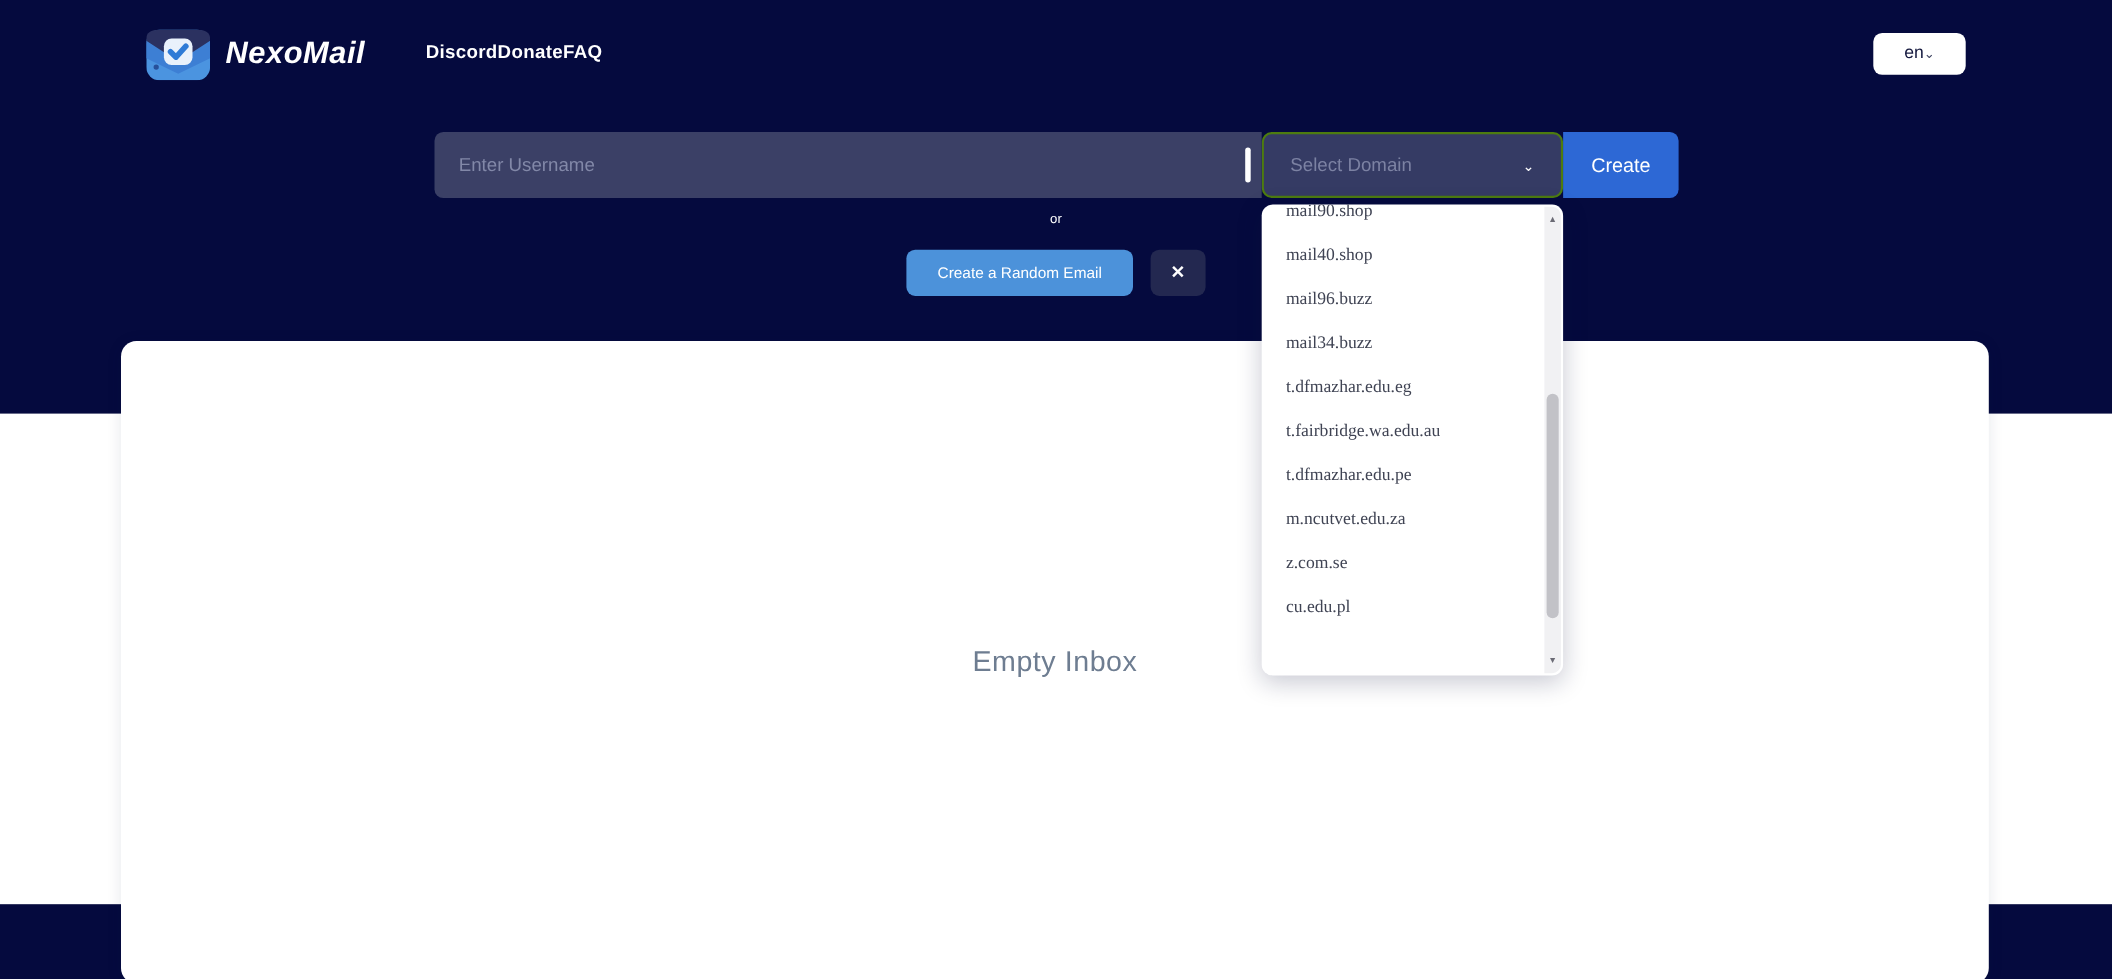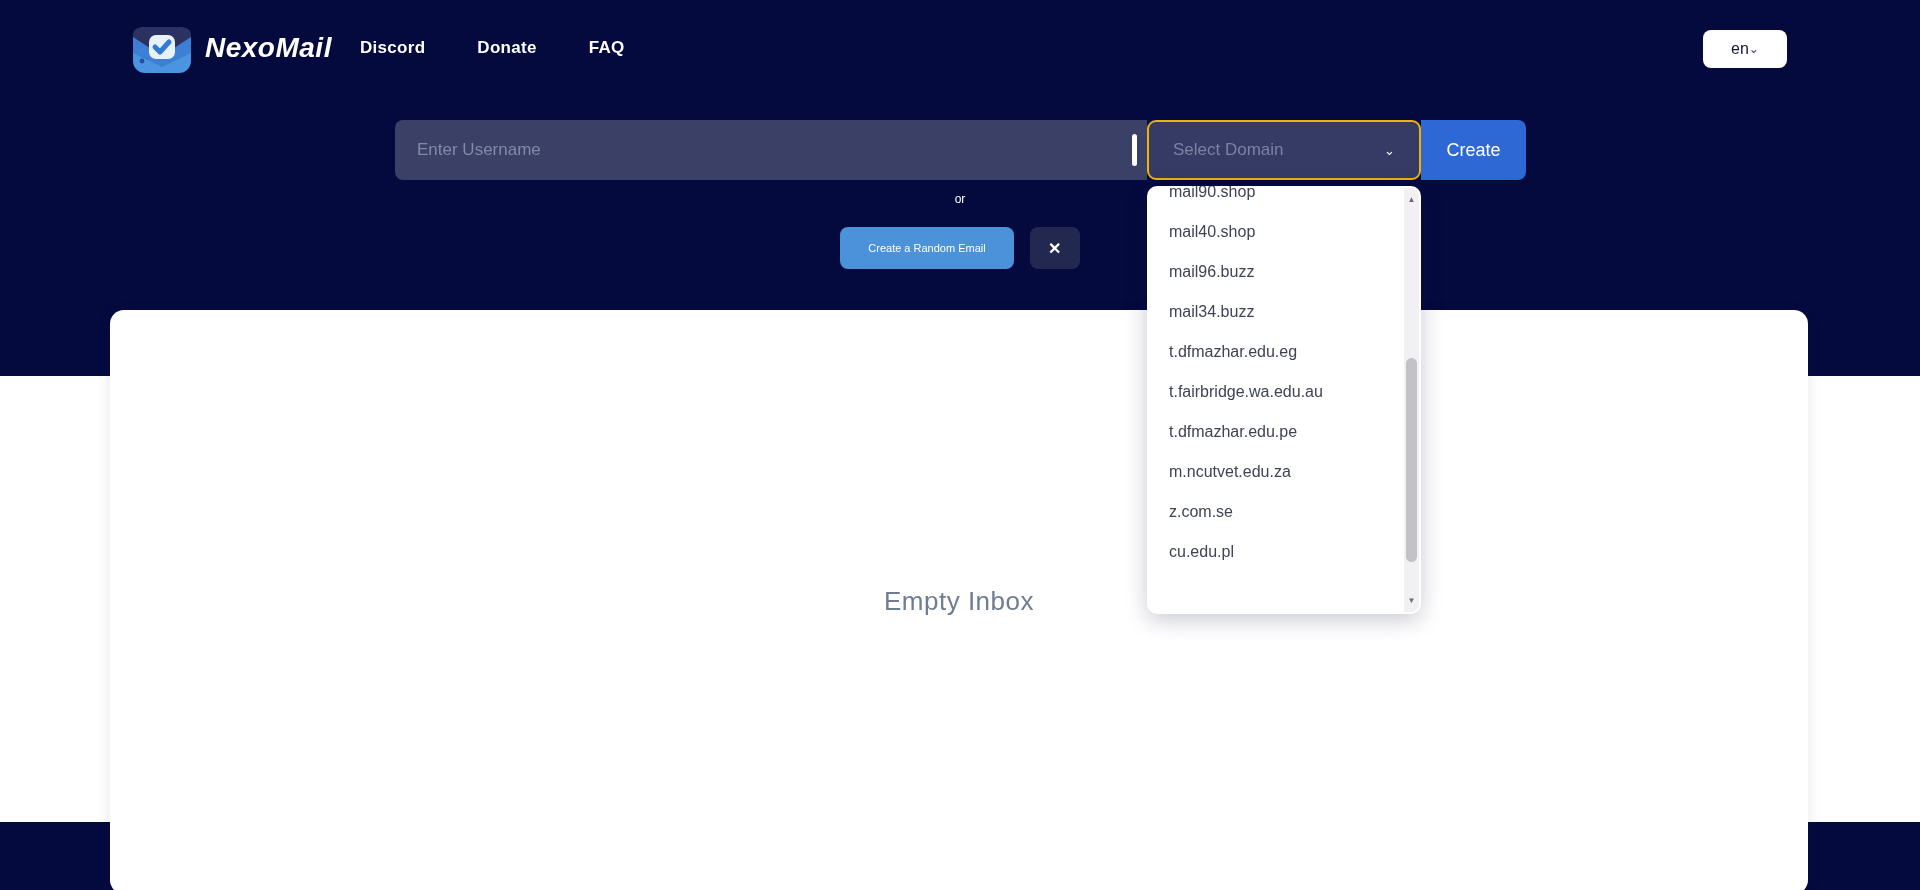--- a/index.html
+++ b/index.html
@@ -22,21 +22,21 @@
   .header {
     position:absolute; top:0; left:0; width:1920px; height:96px;
     display:flex; align-items:center; z-index:6;
   }
   .brand { display:flex; align-items:center; margin-left:133px; cursor:pointer;font-style:italic; }
   .brand-logo { width:58px; height:50px; }
   .brand-name {
     color:#ffffff; font-size:28px; font-weight:bold; margin-left:14px;
     letter-spacing:0.5px;
   }
-  .nav { display:flex; align-items:center; margin-left:28px; gap:52px; }
+  .nav { display:flex; align-items:center; margin-left:55px; }
   .nav-link {
     color:#ffffff; font-size:17px; font-weight:bold; text-decoration:none;
     cursor:pointer; letter-spacing:0.3px;
   }
   .lang-select {
     position:absolute; right:133px; top:30px;
     width:84px; height:38px; background:#ffffff; border-radius:8px;
     display:flex; align-items:center; justify-content:center; 
     cursor:pointer;
   }
@@ -53,21 +53,21 @@
     color:#e8eaf5; font-size:17px; font-family:"Liberation Sans", sans-serif;
     position:relative;
   }
   .username-input::placeholder { color:#8288a8; }
   .input-divider {
     position:absolute; left:737px; top:14px; width:5px; height:32px;
     background:#ffffff; border-radius:3px; z-index:7;
   }
   .domain-select {
     width:274px; height:60px; background:#353b64;
-    border:2px solid #eab308; border-radius:9px;
+    border:2px solid #4d7c0f; border-radius:9px;
     display:flex; align-items:center; justify-content:space-between;
     padding:0 24px; cursor:pointer;
   }
   .domain-select .placeholder { color:#7c82a3; font-size:17px; }
   .domain-select .chev { color:#ffffff; font-size:13px; }
   .create-btn {
     width:105px; height:60px; background:#2d68d5; border:none;
     border-radius:0 8px 8px 0; color:#ffffff; font-size:18px;
     font-family:"Liberation Sans", sans-serif; cursor:pointer;
   }
@@ -75,21 +75,21 @@
   .or-label {
     position:absolute; top:192px; left:0; width:1920px; text-align:center;
     color:#ffffff; font-size:12px; z-index:6;
   }
   .random-row {
     position:absolute; top:227px; left:0; width:1920px; height:42px;
     display:flex; justify-content:center; align-items:center; gap:16px; z-index:6;
   }
   .random-btn {
     height:42px; padding:0 28px; background:#4c92da; border:none;
-    border-radius:8px; color:#ffffff; font-size:11px;
+    border-radius:8px; color:#ffffff; font-size:14px;
     font-family:"Liberation Sans", sans-serif; cursor:pointer;
   }
   .close-btn {
     width:50px; height:42px; background:#232850; border:none;
     border-radius:8px; color:#ffffff; font-size:16px; font-weight:bold;
     cursor:pointer;
   }
   
   .inbox-card {
     position:absolute; left:110px; top:310px; width:1698px; height:584px;
@@ -102,21 +102,21 @@
     margin-top:-2px;
   }
   
   .domain-dropdown {
     position:absolute; left:1147px; top:186px; width:274px; height:428px;
     background:#ffffff; border-radius:10px;
     box-shadow:0 6px 22px rgba(15,20,60,0.22);
     z-index:8; overflow:hidden;
   }
   .domain-list {
-    list-style:none; margin-top:-14px; width:256px; overflow:hidden;
+    list-style:none; margin-top:-14px; width:256px; overflow:hidden;font-family:Liberation Serif, serif;
   }
   .domain-item {
     height:40px; line-height:40px; padding-left:22px;
     color:#3f4353; font-size:16px; cursor:pointer; white-space:nowrap;
   }
   .dd-scrollbar {
     position:absolute; top:2px; right:2px; bottom:2px; width:15px;
     background:#f1f1f3; border-radius:0 8px 8px 0;
   }
   .dd-scroll-up, .dd-scroll-down {

